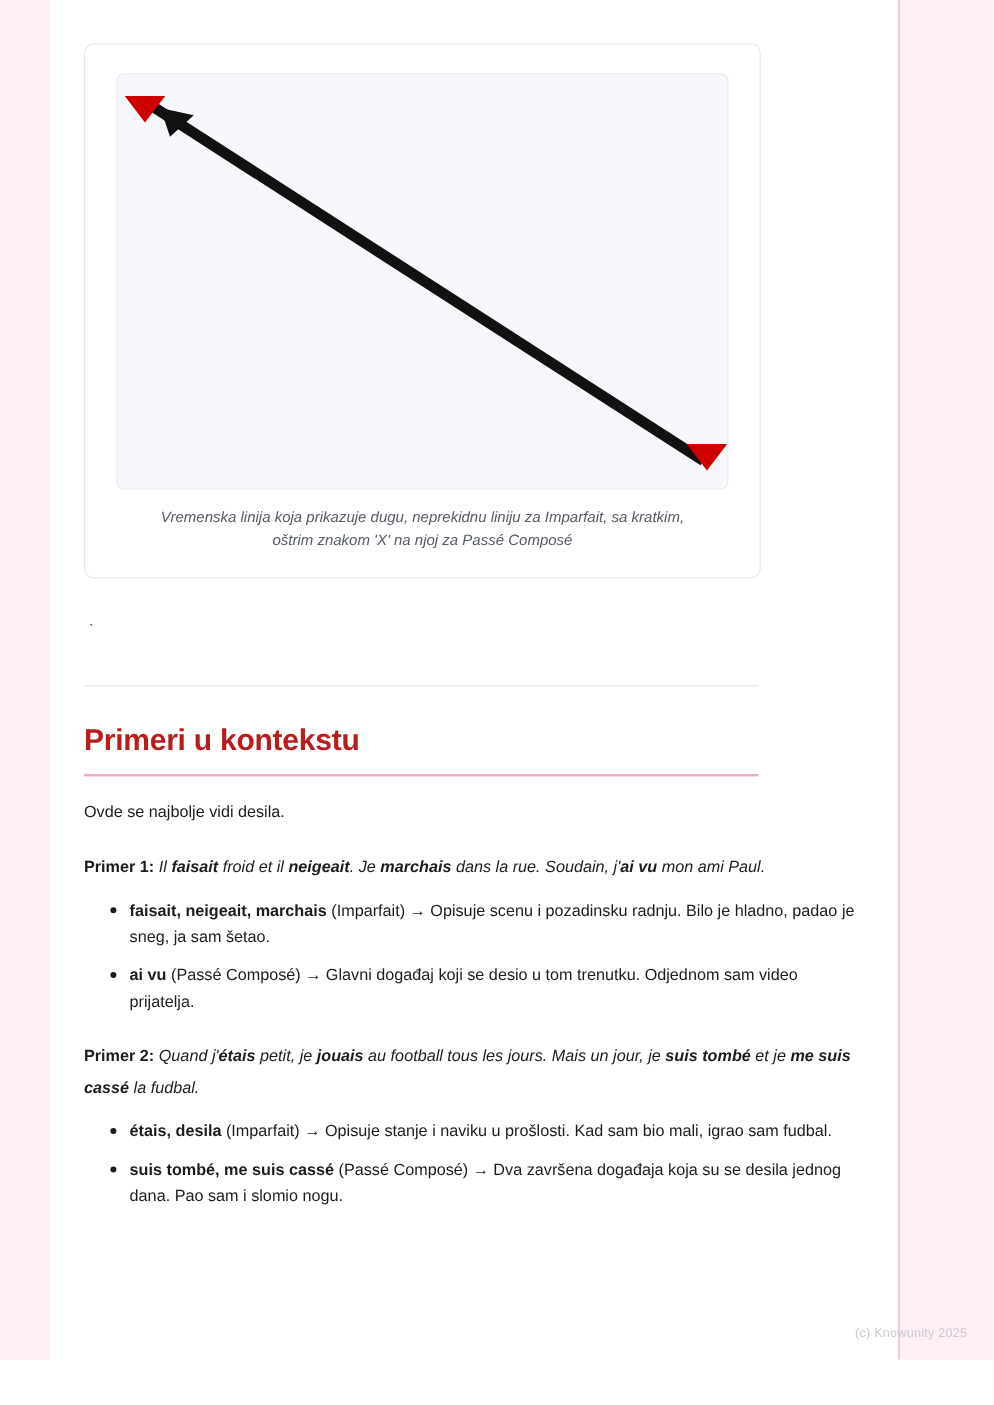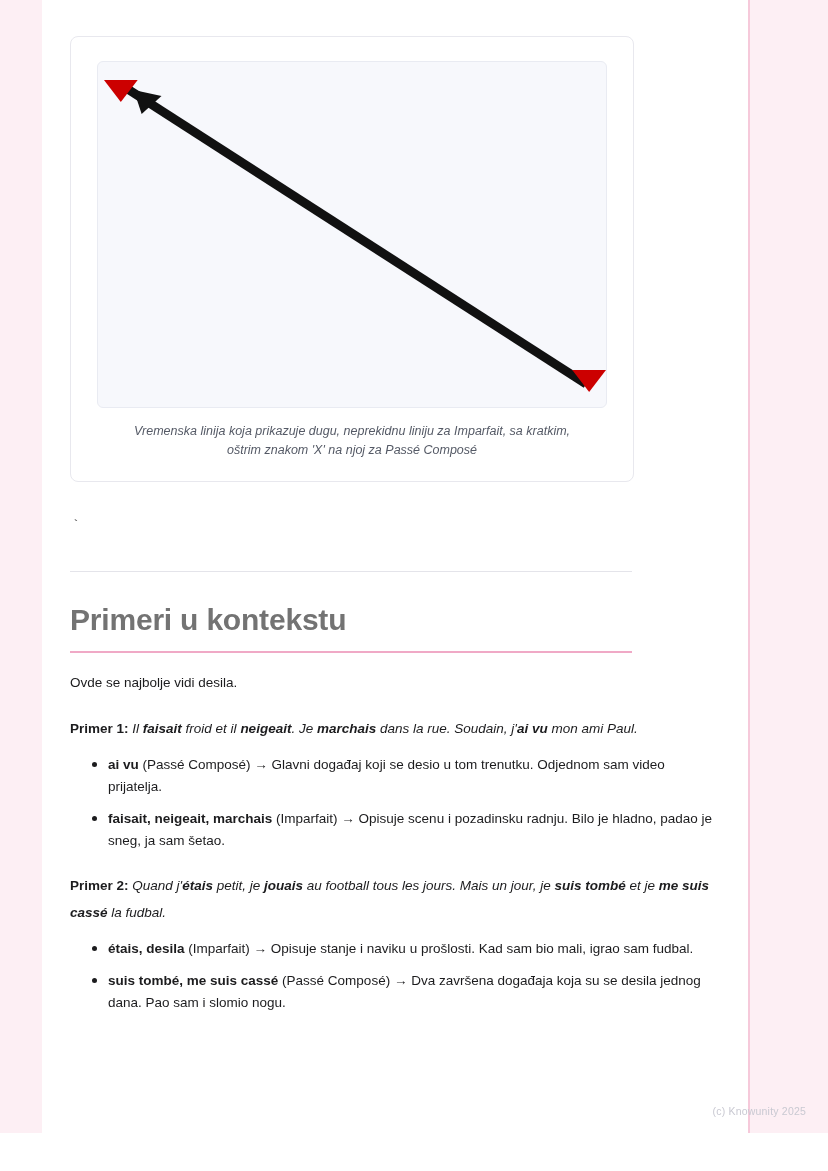--- a/index.html
+++ b/index.html
@@ -93,23 +93,23 @@
 
   .hr {
     margin-top: 38px;
     height: 1px;
     background: #e4e4ea;
     width: 562px;
   }
 
   h2.section-title {
     margin: 30px 0 0 0;
-    font-size: 30px;
+    font-size: 25px;
     line-height: 1.2;
-    color: #737373;
+    color: #b91c1c;
     font-weight: bold;
     letter-spacing: -0.2px;
   }
   .title-rule {
     margin-top: 13px;
     height: 2px;
     width: 562px;
     background: #f0a9c6;
   }
 
@@ -198,22 +198,22 @@
     <div class="hr"></div>
 
     <h2 class="section-title">Primeri u kontekstu</h2>
     <div class="title-rule"></div>
 
     <p class="body">Ovde se najbolje vidi desila.</p>
 
     <div id="examples">
         <p class="example"><b>Primer 1:</b> <i>Il </i><b><i>faisait</i></b><i> froid et il </i><b><i>neigeait</i></b><i>. Je </i><b><i>marchais</i></b><i> dans la rue. Soudain, j'</i><b><i>ai vu</i></b><i> mon ami Paul.</i></p>
         <ul class="points">
+          <li><b>faisait, neigeait, marchais</b><span> (Imparfait) → Opisuje scenu i pozadinsku radnju. Bilo je hladno, padao je sneg, ja sam šetao.</span></li>
           <li><b>ai vu</b><span> (Passé Composé) → Glavni događaj koji se desio u tom trenutku. Odjednom sam video prijatelja.</span></li>
-          <li><b>faisait, neigeait, marchais</b><span> (Imparfait) → Opisuje scenu i pozadinsku radnju. Bilo je hladno, padao je sneg, ja sam šetao.</span></li>
         </ul>
         <p class="example"><b>Primer 2:</b> <i>Quand j'</i><b><i>étais</i></b><i> petit, je </i><b><i>jouais</i></b><i> au football tous les jours. Mais un jour, je </i><b><i>suis tombé</i></b><i> et je </i><b><i>me suis cassé</i></b><i> la fudbal.</i></p>
         <ul class="points">
           <li><b>étais, desila</b><span> (Imparfait) → Opisuje stanje i naviku u prošlosti. Kad sam bio mali, igrao sam fudbal.</span></li>
           <li><b>suis tombé, me suis cassé</b><span> (Passé Composé) → Dva završena događaja koja su se desila jednog dana. Pao sam i slomio nogu.</span></li>
         </ul>
       </div>
 
   </div>
 

